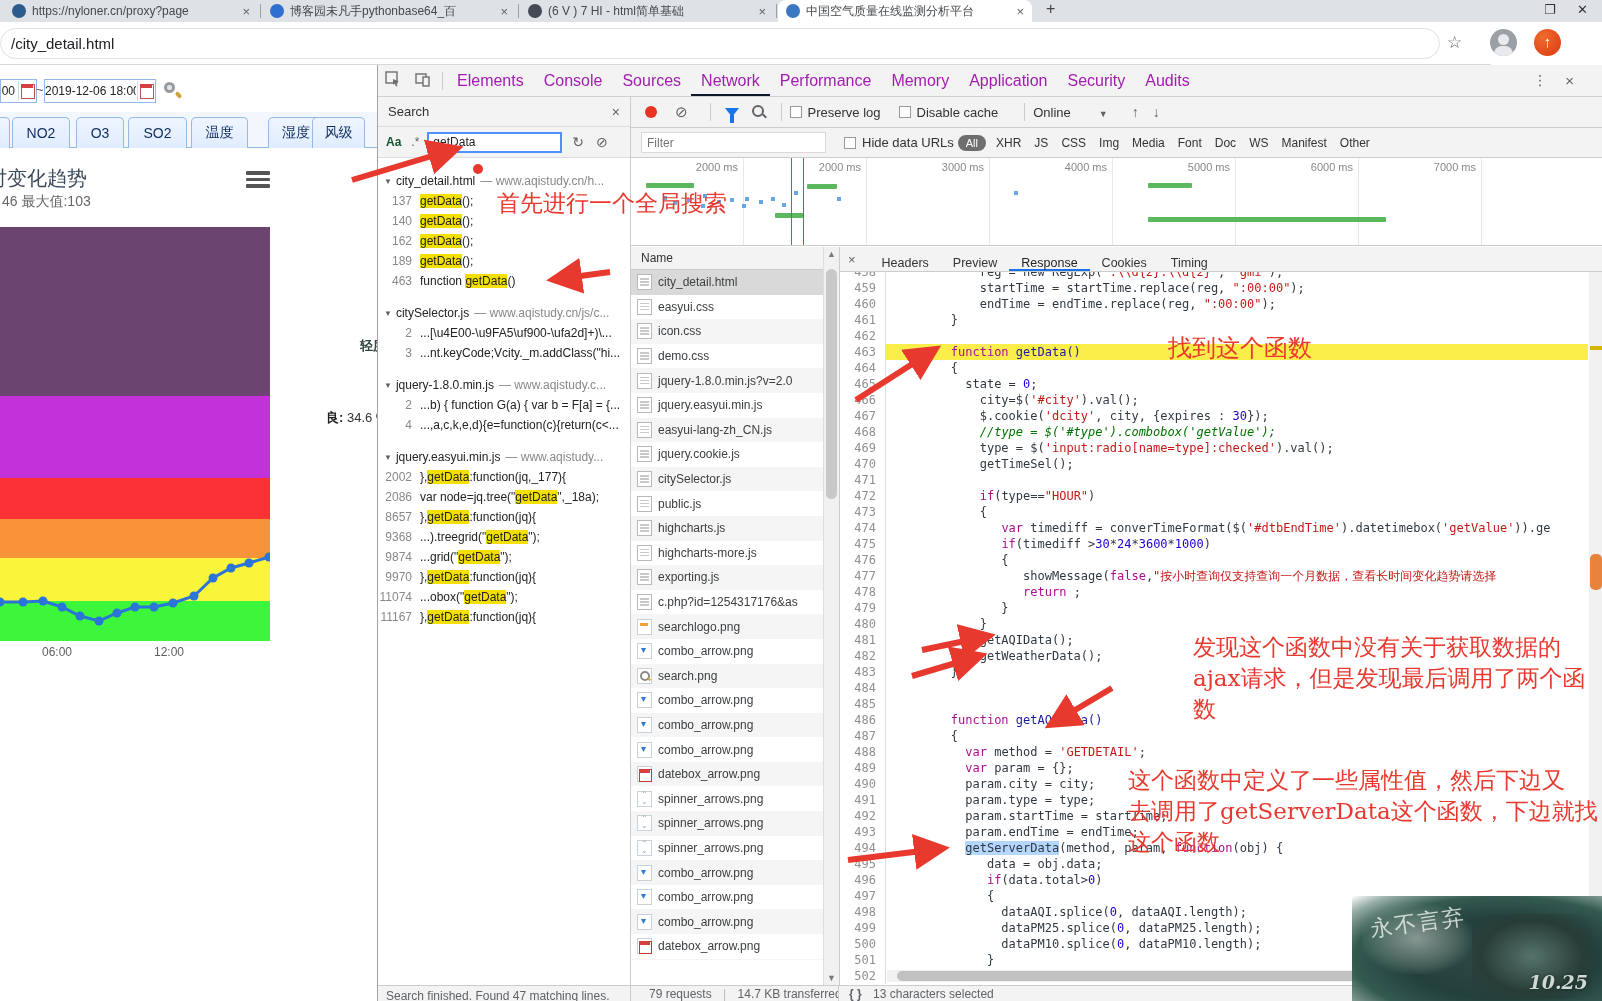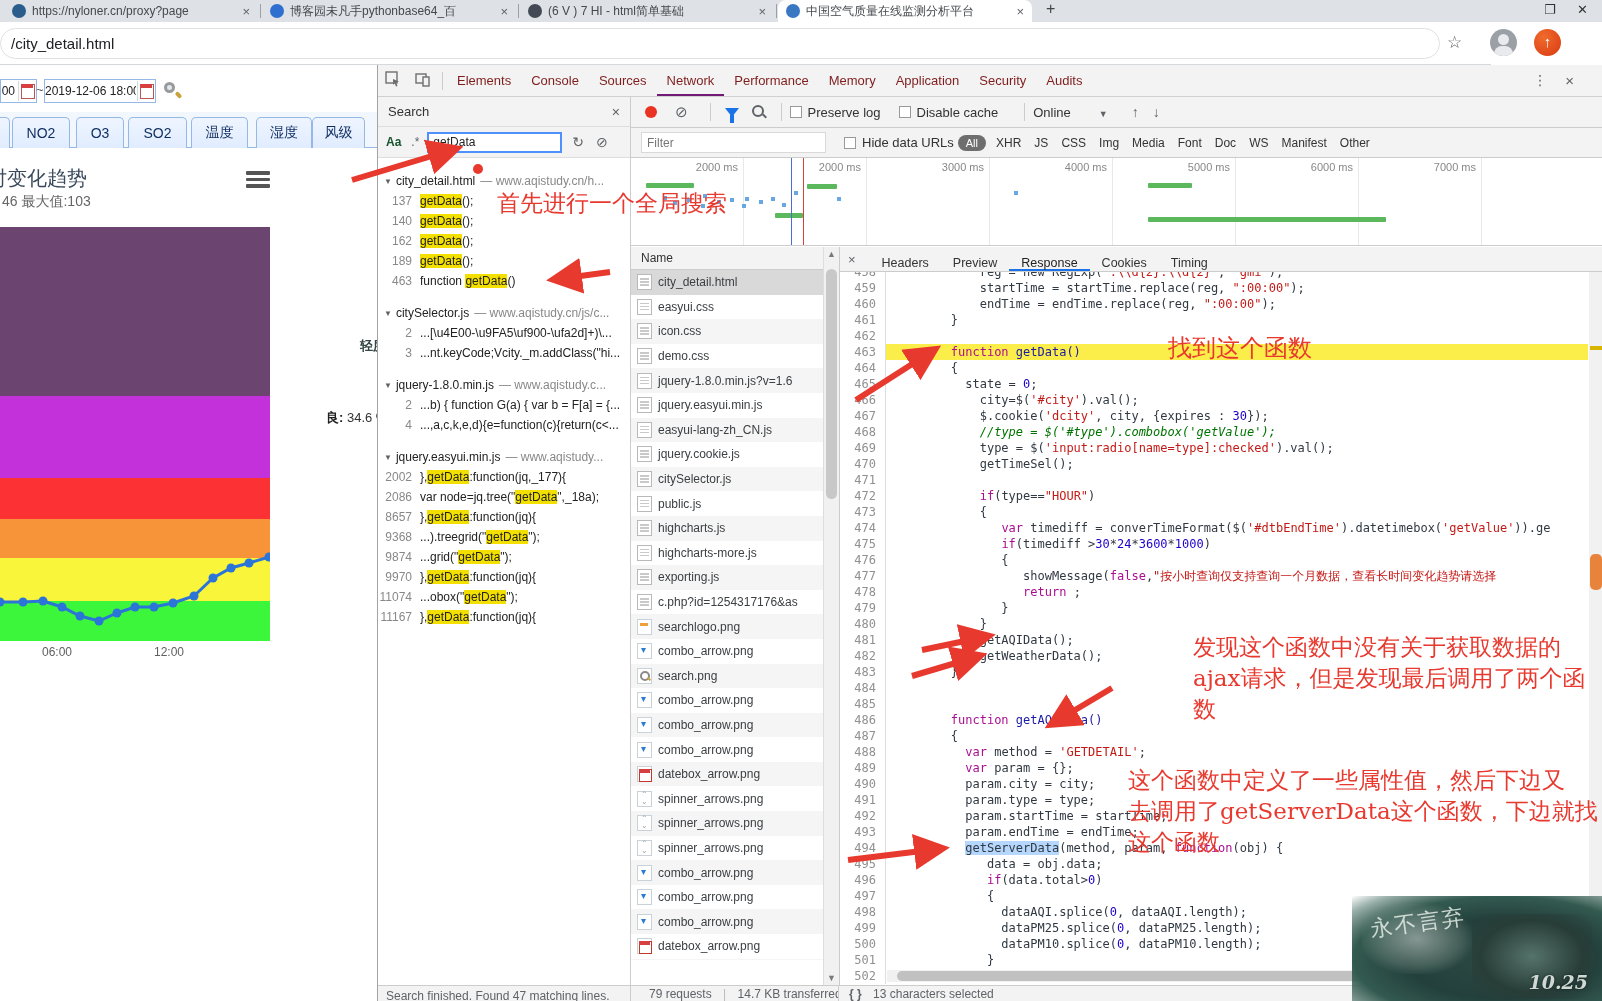--- a/index.html
+++ b/index.html
@@ -51,22 +51,22 @@
   .xaxis-label { position:absolute; top:580px; font-size:12px; color:#606060; }
   #pielab1 { left:360px; top:272px; font-size:13px; font-weight:bold; color:#344; white-space:nowrap; }
   #pielab2 { left:326px; top:344px; font-size:13px; color:#333; white-space:nowrap; }
   #pielab2 b { color:#222; }
 
   
   #devtools { left:377px; top:65px; width:1225px; height:936px; background:#f3f3f3; border-left:1px solid #a3a3a3; }
   #dt-tabbar { left:0; top:0; width:1225px; height:32px; background:#f3f3f3; border-bottom:1px solid #d0d0d0; display:flex; align-items:center; }
   .dt-icon { width:30px; text-align:center; color:#6e6e6e; }
   .dt-sep { width:1px; height:18px; background:#ccc; margin:0 4px; }
-  .dt-tab { padding:0 10px; font-size:13px; color:#7f1d1d; height:31px; line-height:31px; }
-  .dt-tab.active { border-bottom:2px solid #701a75; }
+  .dt-tab { padding:0 10px; font-size:16px; color:#a21caf; height:31px; line-height:31px; }
+  .dt-tab.active { border-bottom:2px solid #0f172a; }
   #dt-more { position:absolute; right:55px; top:7px; color:#5f6368; font-size:14px; }
   #dt-close { position:absolute; right:28px; top:7px; color:#5f6368; font-size:15px; }
 
   
   #searchpanel { left:0; top:32px; width:253px; height:904px; background:#fff; border-right:1px solid #ccc; overflow:hidden; }
   #search-head { height:30px; border-bottom:1px solid #ddd; background:#f3f3f3; display:flex; align-items:center; padding:0 10px; font-size:13px; color:#333; }
   #search-close { margin-left:auto; color:#5f6368; font-size:14px; }
   #search-toolbar { height:31px; border-bottom:1px solid #ddd; background:#f3f3f3; display:flex; align-items:center; padding:0 8px; }
   #aa-btn { font-size:12px; font-weight:bold; color:#14532d; margin-right:10px; }
   #regex-btn { font-size:12px; color:#5f6368; margin-right:8px; }
@@ -232,21 +232,21 @@
       <span class="lens"></span>
       <span class="handle"></span>
     </div>
 
   <div class="abs" id="ptabstrip">
     <div class="ptab" style="left:-40px;width:50px"></div>
   <div class="ptab" style="left: 12px; width: 58px;">NO2</div>
       <div class="ptab" style="left: 76px; width: 48px;">O3</div>
       <div class="ptab" style="left: 128px; width: 59px;">SO2</div>
       <div class="ptab" style="left: 191px; width: 57px;">温度</div>
-      <div class="ptab" style="left: 256px; width: 56px;">湿度</div>
+      <div class="ptab" style="left: 268px; width: 56px;">湿度</div>
       <div class="ptab" style="left: 312px; width: 53px;">风级</div>
     </div>
 
   <div class="abs" id="ctitle">时变化趋势</div>
   <div class="abs" id="csub">46 最大值:103</div>
   <div class="abs" id="burger">
       <div></div>
       <div></div>
       <div></div>
     </div>
@@ -517,21 +517,21 @@
             <div class="frow odd">
               <span class="ficon icon-doc"></span>
               <span>icon.css</span>
             </div>
             <div class="frow">
               <span class="ficon icon-doc"></span>
               <span>demo.css</span>
             </div>
             <div class="frow odd">
               <span class="ficon icon-doc"></span>
-              <span>jquery-1.8.0.min.js?v=1.6</span>
+              <span>jquery-1.8.0.min.js?v=2.0</span>
             </div>
             <div class="frow">
               <span class="ficon icon-doc"></span>
               <span>jquery.easyui.min.js</span>
             </div>
             <div class="frow odd">
               <span class="ficon icon-doc"></span>
               <span>easyui-lang-zh_CN.js</span>
             </div>
             <div class="frow">

